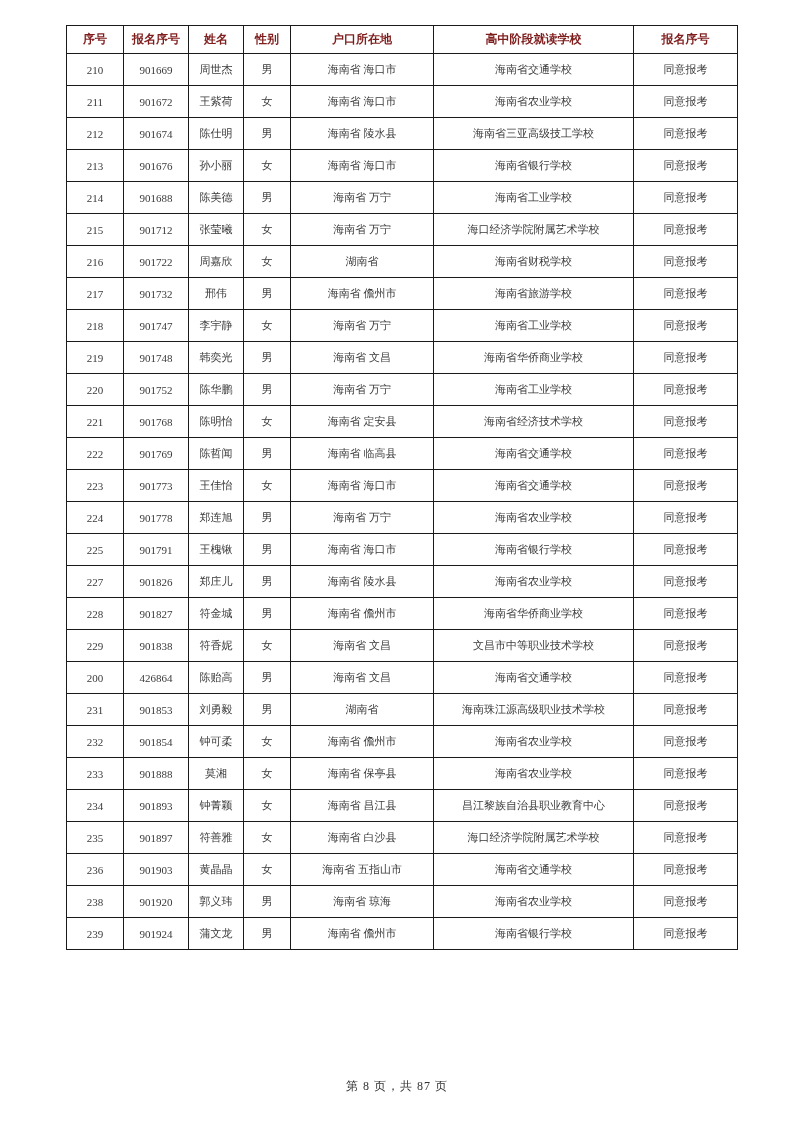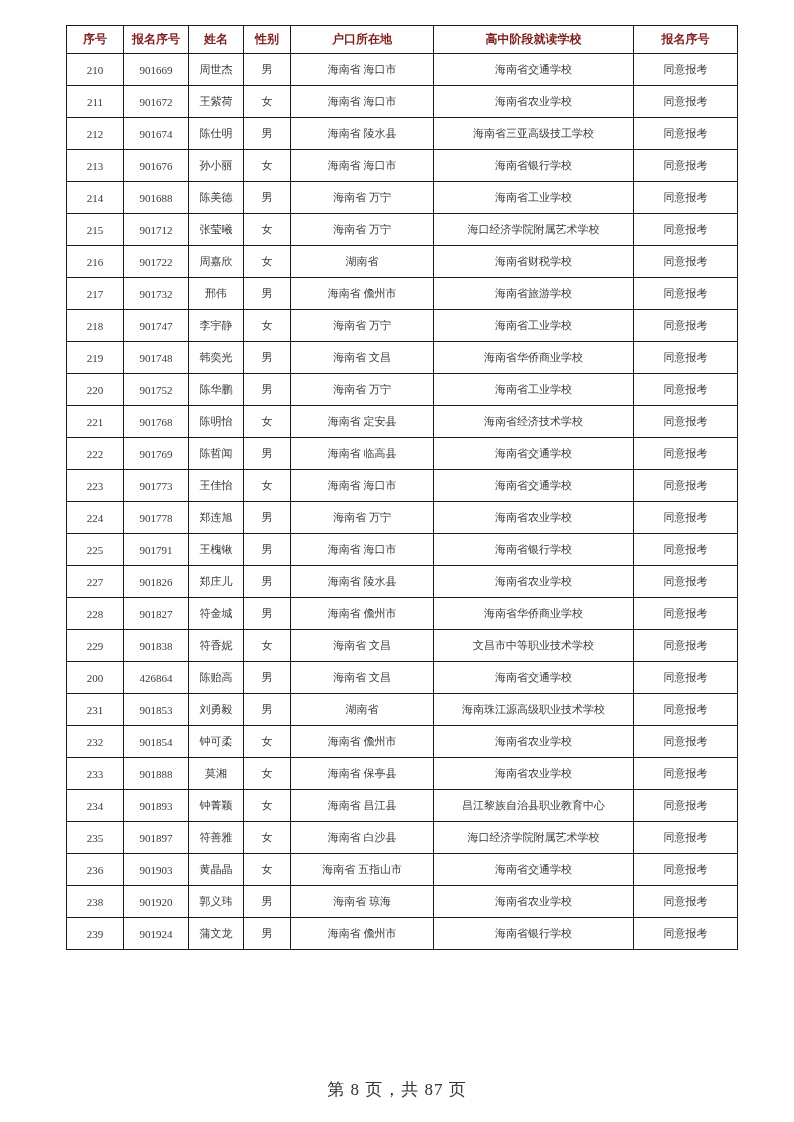--- a/index.html
+++ b/index.html
@@ -50,21 +50,21 @@
   col.c-gender   { width: 47px; }
   col.c-residence{ width: 143px; }
   col.c-school   { width: 200px; }
   col.c-review   { width: 104px; }
   .footer {
     position: absolute;
     top: 1078px;
     left: 0;
     width: 100%;
     text-align: center;
-    font-size: 17px;
+    font-size: 12px;
     color: #333333;
     font-family: "Liberation Serif", "DejaVu Serif", serif;
     letter-spacing: 1px;
   }
 </style>
 </head>
 <body>
 
 <div class="page">
   <table class="roster">

